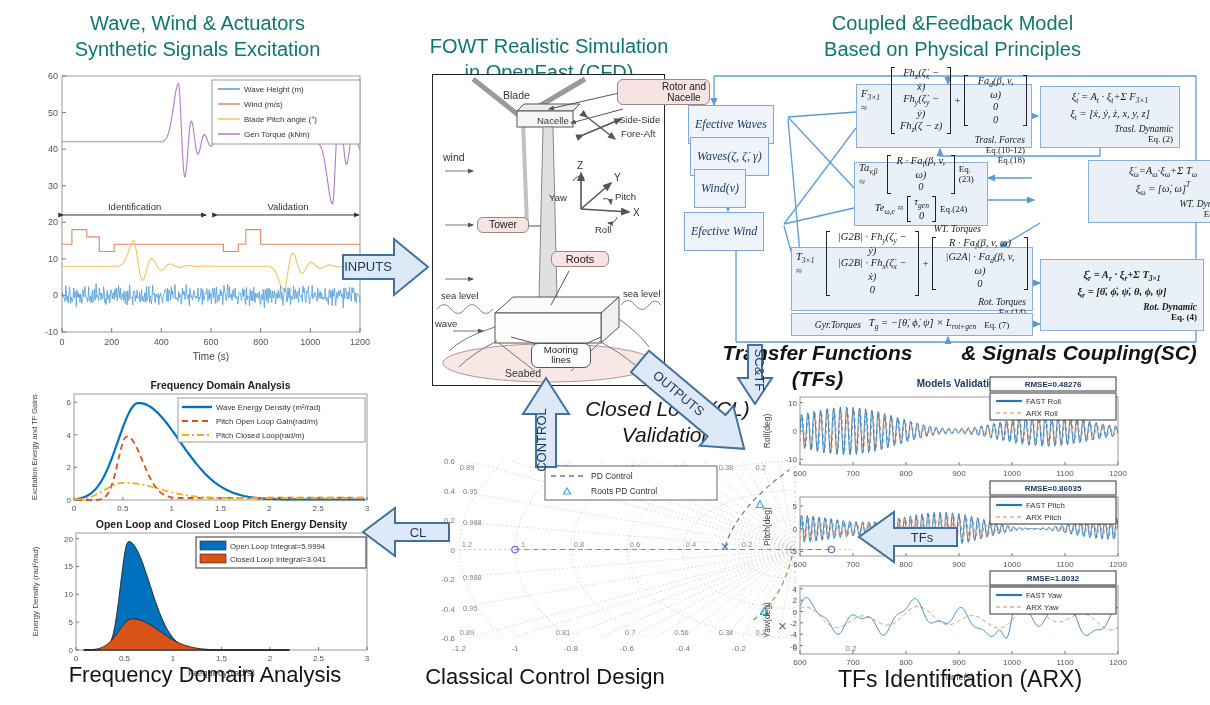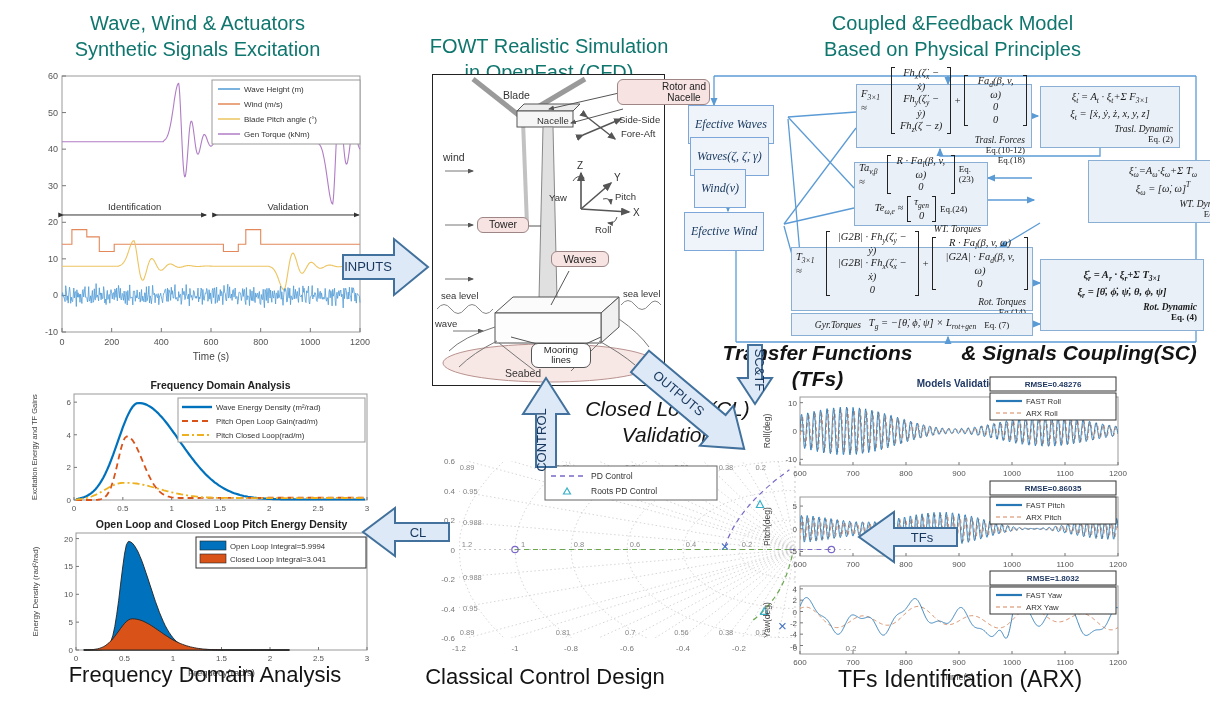--- a/index.html
+++ b/index.html
@@ -480,21 +480,21 @@
     <text x="116" y="126" font-size="9.5" fill="#333">Yaw</text>
     <text x="182" y="125" font-size="9.5" fill="#333">Pitch</text>
     <text x="162" y="158" font-size="9.5" fill="#333">Roll</text>
     <text x="8" y="224" font-size="9.5" fill="#333">sea level</text>
     <text x="190" y="222" font-size="9.5" fill="#333">sea level</text>
     <text x="2" y="252" font-size="9.5" fill="#333">wave</text>
     <text x="72" y="302" font-size="10.5" fill="#333">Seabed</text>
   </svg>
   <div class="pinklab" style="left:184px;top:4px;width:44px;padding-left:44px;">Rotor and Nacelle</div>
   <div class="pinklab" style="left:44px;top:142px;width:44px;font-size:10.5px;">Tower</div>
-  <div class="pinklab" style="left:118px;top:176px;width:50px;font-size:11px;">Waves</div>
+  <div class="pinklab" style="left:118px;top:176px;width:50px;font-size:11px;">Roots</div>
   <div class="whitelab" style="left:98px;top:268px;width:52px;">Mooring lines</div>
 </div>
 
 <svg id="conn" style="left:678px;top:68px;z-index:1;" width="532" height="300">
   <defs>
     <marker id="ab" markerWidth="8" markerHeight="8" refX="5.5" refY="2.75" orient="auto">
       <path d="M0,0 L6.5,2.75 L0,5.5 z" fill="#5b9bd5"></path>
     </marker>
   </defs>
   <g stroke="#5b9bd5" stroke-width="1.3" fill="none">

